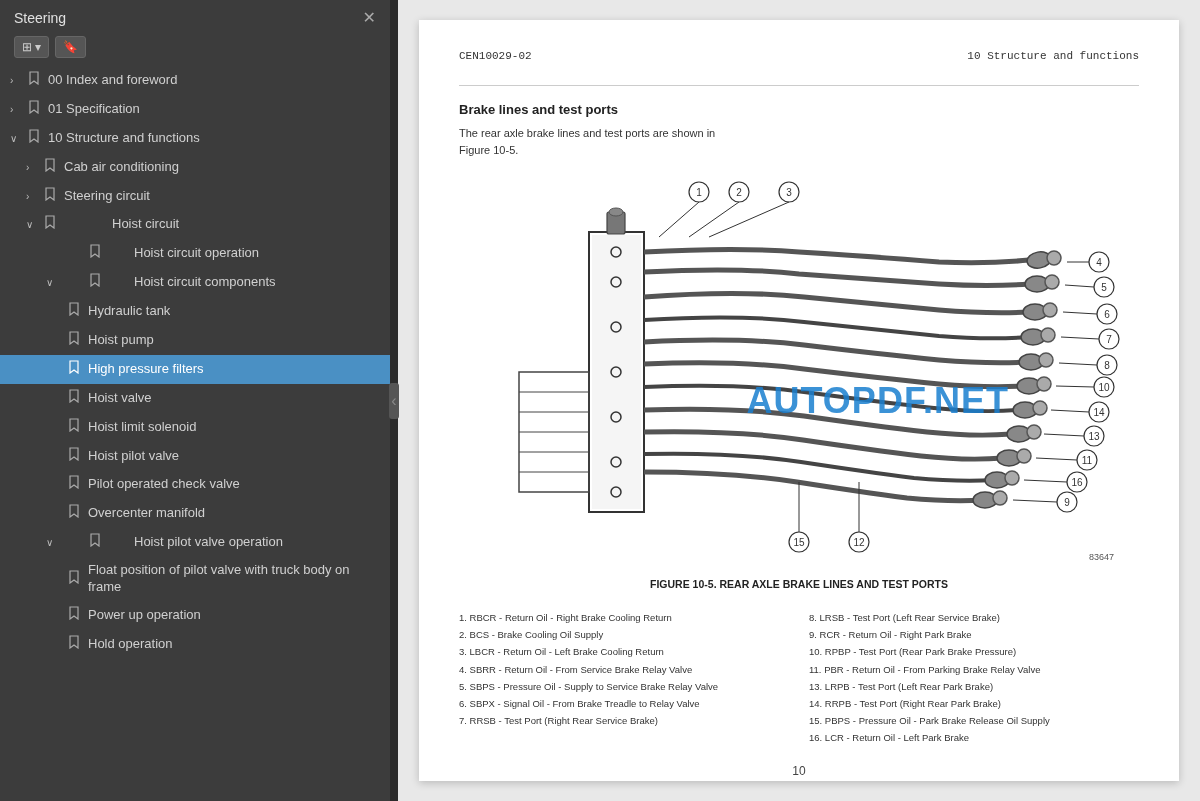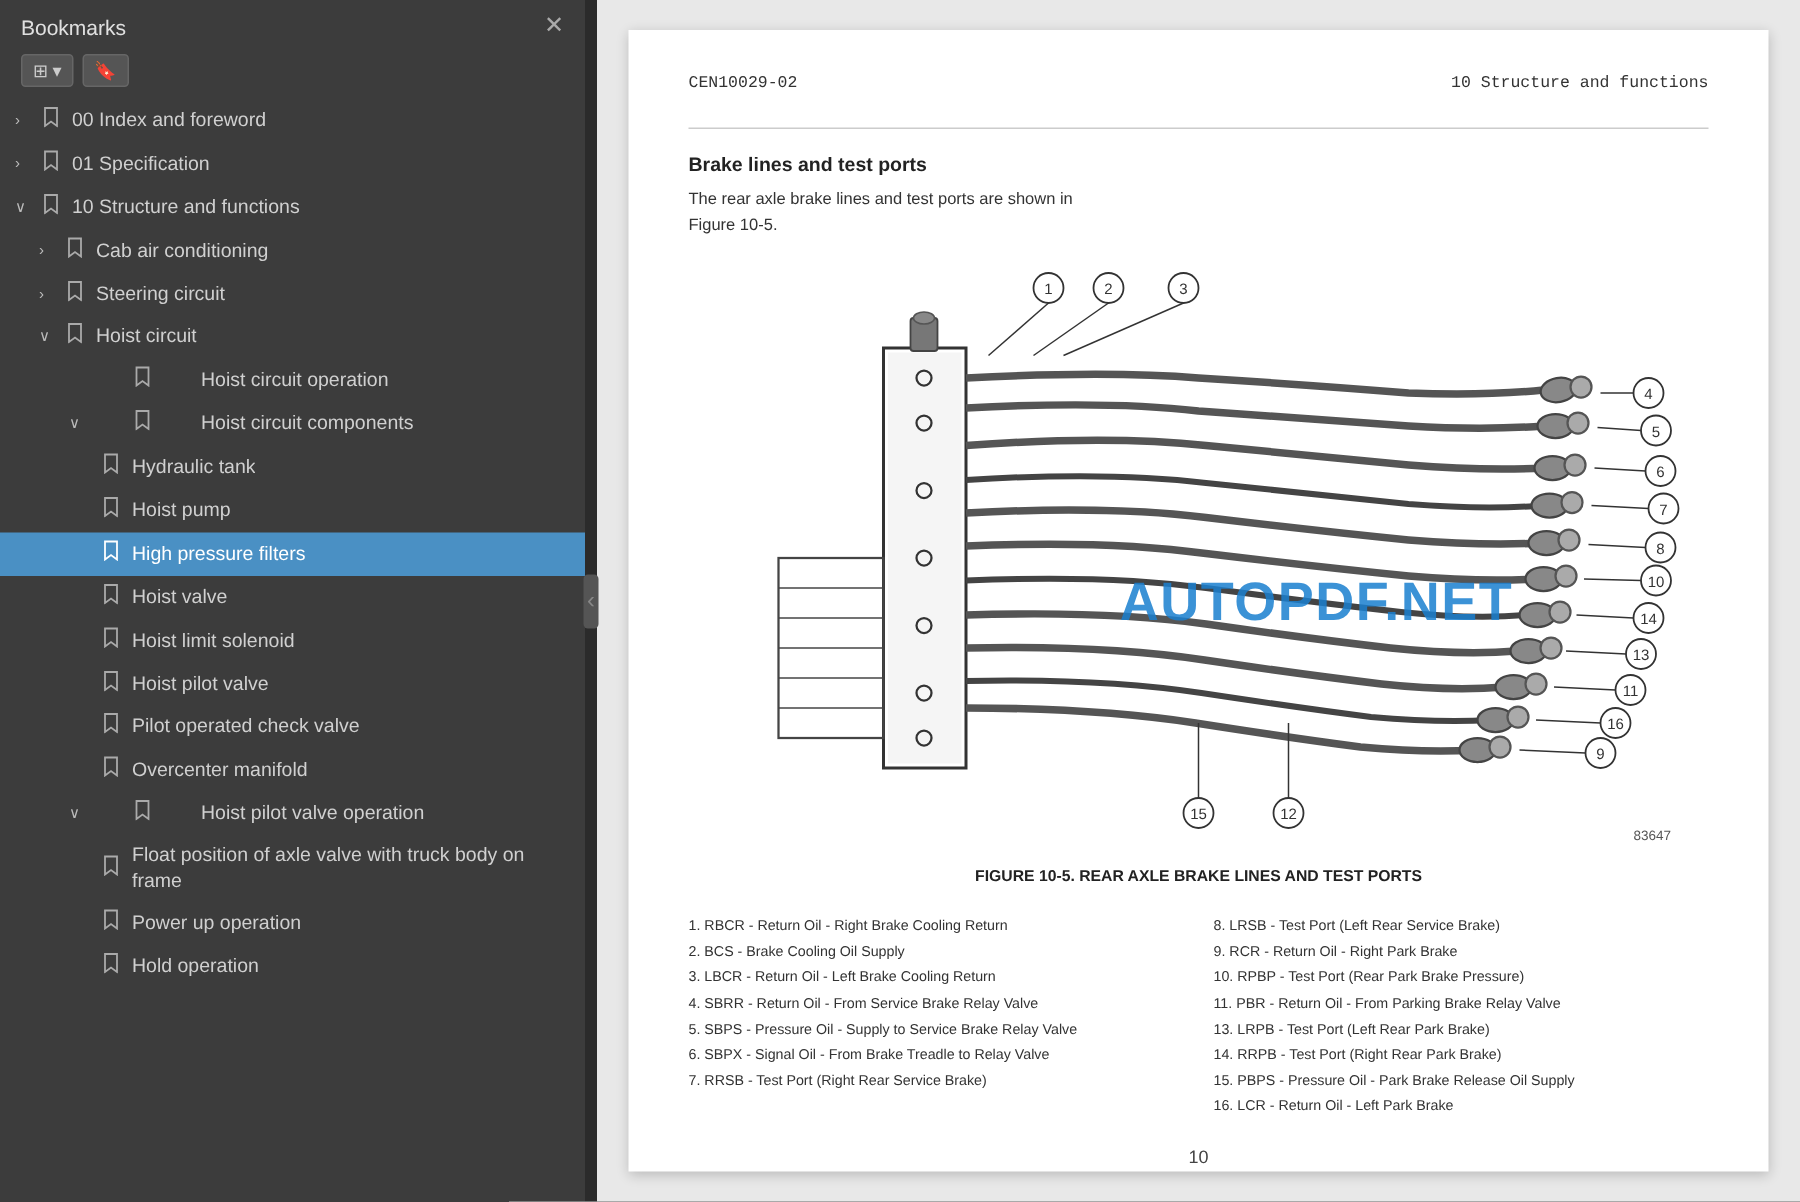--- a/index.html
+++ b/index.html
@@ -249,21 +249,21 @@
       font-size: 12px;
       color: #444;
       margin-top: 16px;
     }
   </style>
 </head>
 <body>
 
 <div class="sidebar">
   <div class="sidebar-header">
-    <span class="sidebar-header-title">Bookmarks</span>
+    <span class="sidebar-header-title">Steering</span>
     <span class="sidebar-header-close">✕</span>
   </div>
   <div class="sidebar-toolbar">
     <button class="toolbar-btn">
       <span>⊞</span>
       <span>▾</span>
     </button>
     <button class="toolbar-btn">
       <span>🔖</span>
     </button>
@@ -302,21 +302,21 @@
         <span class="bookmark-icon"><svg width="12" height="14" viewBox="0 0 12 14" fill="none" xmlns="http://www.w3.org/2000/svg">
             <path d="M2 1h8v12l-4-3-4 3V1z" stroke="currentColor" stroke-width="1.2" fill="none"></path>
           </svg></span>
         <span style="overflow: hidden; text-overflow: ellipsis; white-space: nowrap; line-height: 1.3;">Steering circuit</span>
       </div>
       <div class="tree-item indent-1">
         <span class="arrow">∨</span>
         <span class="bookmark-icon"><svg width="12" height="14" viewBox="0 0 12 14" fill="none" xmlns="http://www.w3.org/2000/svg">
             <path d="M2 1h8v12l-4-3-4 3V1z" stroke="currentColor" stroke-width="1.2" fill="none"></path>
           </svg></span>
-        <span style="overflow: hidden; text-overflow: ellipsis; white-space: nowrap; line-height: 1.3;">Hoist circuit</span>
+        <span style="overflow: hidden; text-overflow: ellipsis; white-space: nowrap; line-height: 1.3; margin-left: 48px;">Hoist circuit</span>
       </div>
       <div class="tree-item indent-2">
         <span class="arrow"></span>
         <span class="bookmark-icon"><svg width="12" height="14" viewBox="0 0 12 14" fill="none" xmlns="http://www.w3.org/2000/svg">
             <path d="M2 1h8v12l-4-3-4 3V1z" stroke="currentColor" stroke-width="1.2" fill="none"></path>
           </svg></span>
         <span style="overflow: hidden; text-overflow: ellipsis; white-space: nowrap; line-height: 1.3;">Hoist circuit operation</span>
       </div>
       <div class="tree-item indent-2">
         <span class="arrow">∨</span>
@@ -386,21 +386,21 @@
         <span class="bookmark-icon"><svg width="12" height="14" viewBox="0 0 12 14" fill="none" xmlns="http://www.w3.org/2000/svg">
             <path d="M2 1h8v12l-4-3-4 3V1z" stroke="currentColor" stroke-width="1.2" fill="none"></path>
           </svg></span>
         <span style="overflow: hidden; text-overflow: ellipsis; white-space: nowrap; line-height: 1.3;">Hoist pilot valve operation</span>
       </div>
       <div class="tree-item indent-3">
         <span class="arrow"></span>
         <span class="bookmark-icon"><svg width="12" height="14" viewBox="0 0 12 14" fill="none" xmlns="http://www.w3.org/2000/svg">
             <path d="M2 1h8v12l-4-3-4 3V1z" stroke="currentColor" stroke-width="1.2" fill="none"></path>
           </svg></span>
-        <span style="overflow: hidden; text-overflow: ellipsis; white-space: normal; line-height: 1.3;">Float position of axle valve with truck body on frame</span>
+        <span style="overflow: hidden; text-overflow: ellipsis; white-space: normal; line-height: 1.3;">Float position of pilot valve with truck body on frame</span>
       </div>
       <div class="tree-item indent-3">
         <span class="arrow"></span>
         <span class="bookmark-icon"><svg width="12" height="14" viewBox="0 0 12 14" fill="none" xmlns="http://www.w3.org/2000/svg">
             <path d="M2 1h8v12l-4-3-4 3V1z" stroke="currentColor" stroke-width="1.2" fill="none"></path>
           </svg></span>
         <span style="overflow: hidden; text-overflow: ellipsis; white-space: nowrap; line-height: 1.3;">Power up operation</span>
       </div>
       <div class="tree-item indent-3">
         <span class="arrow"></span>

